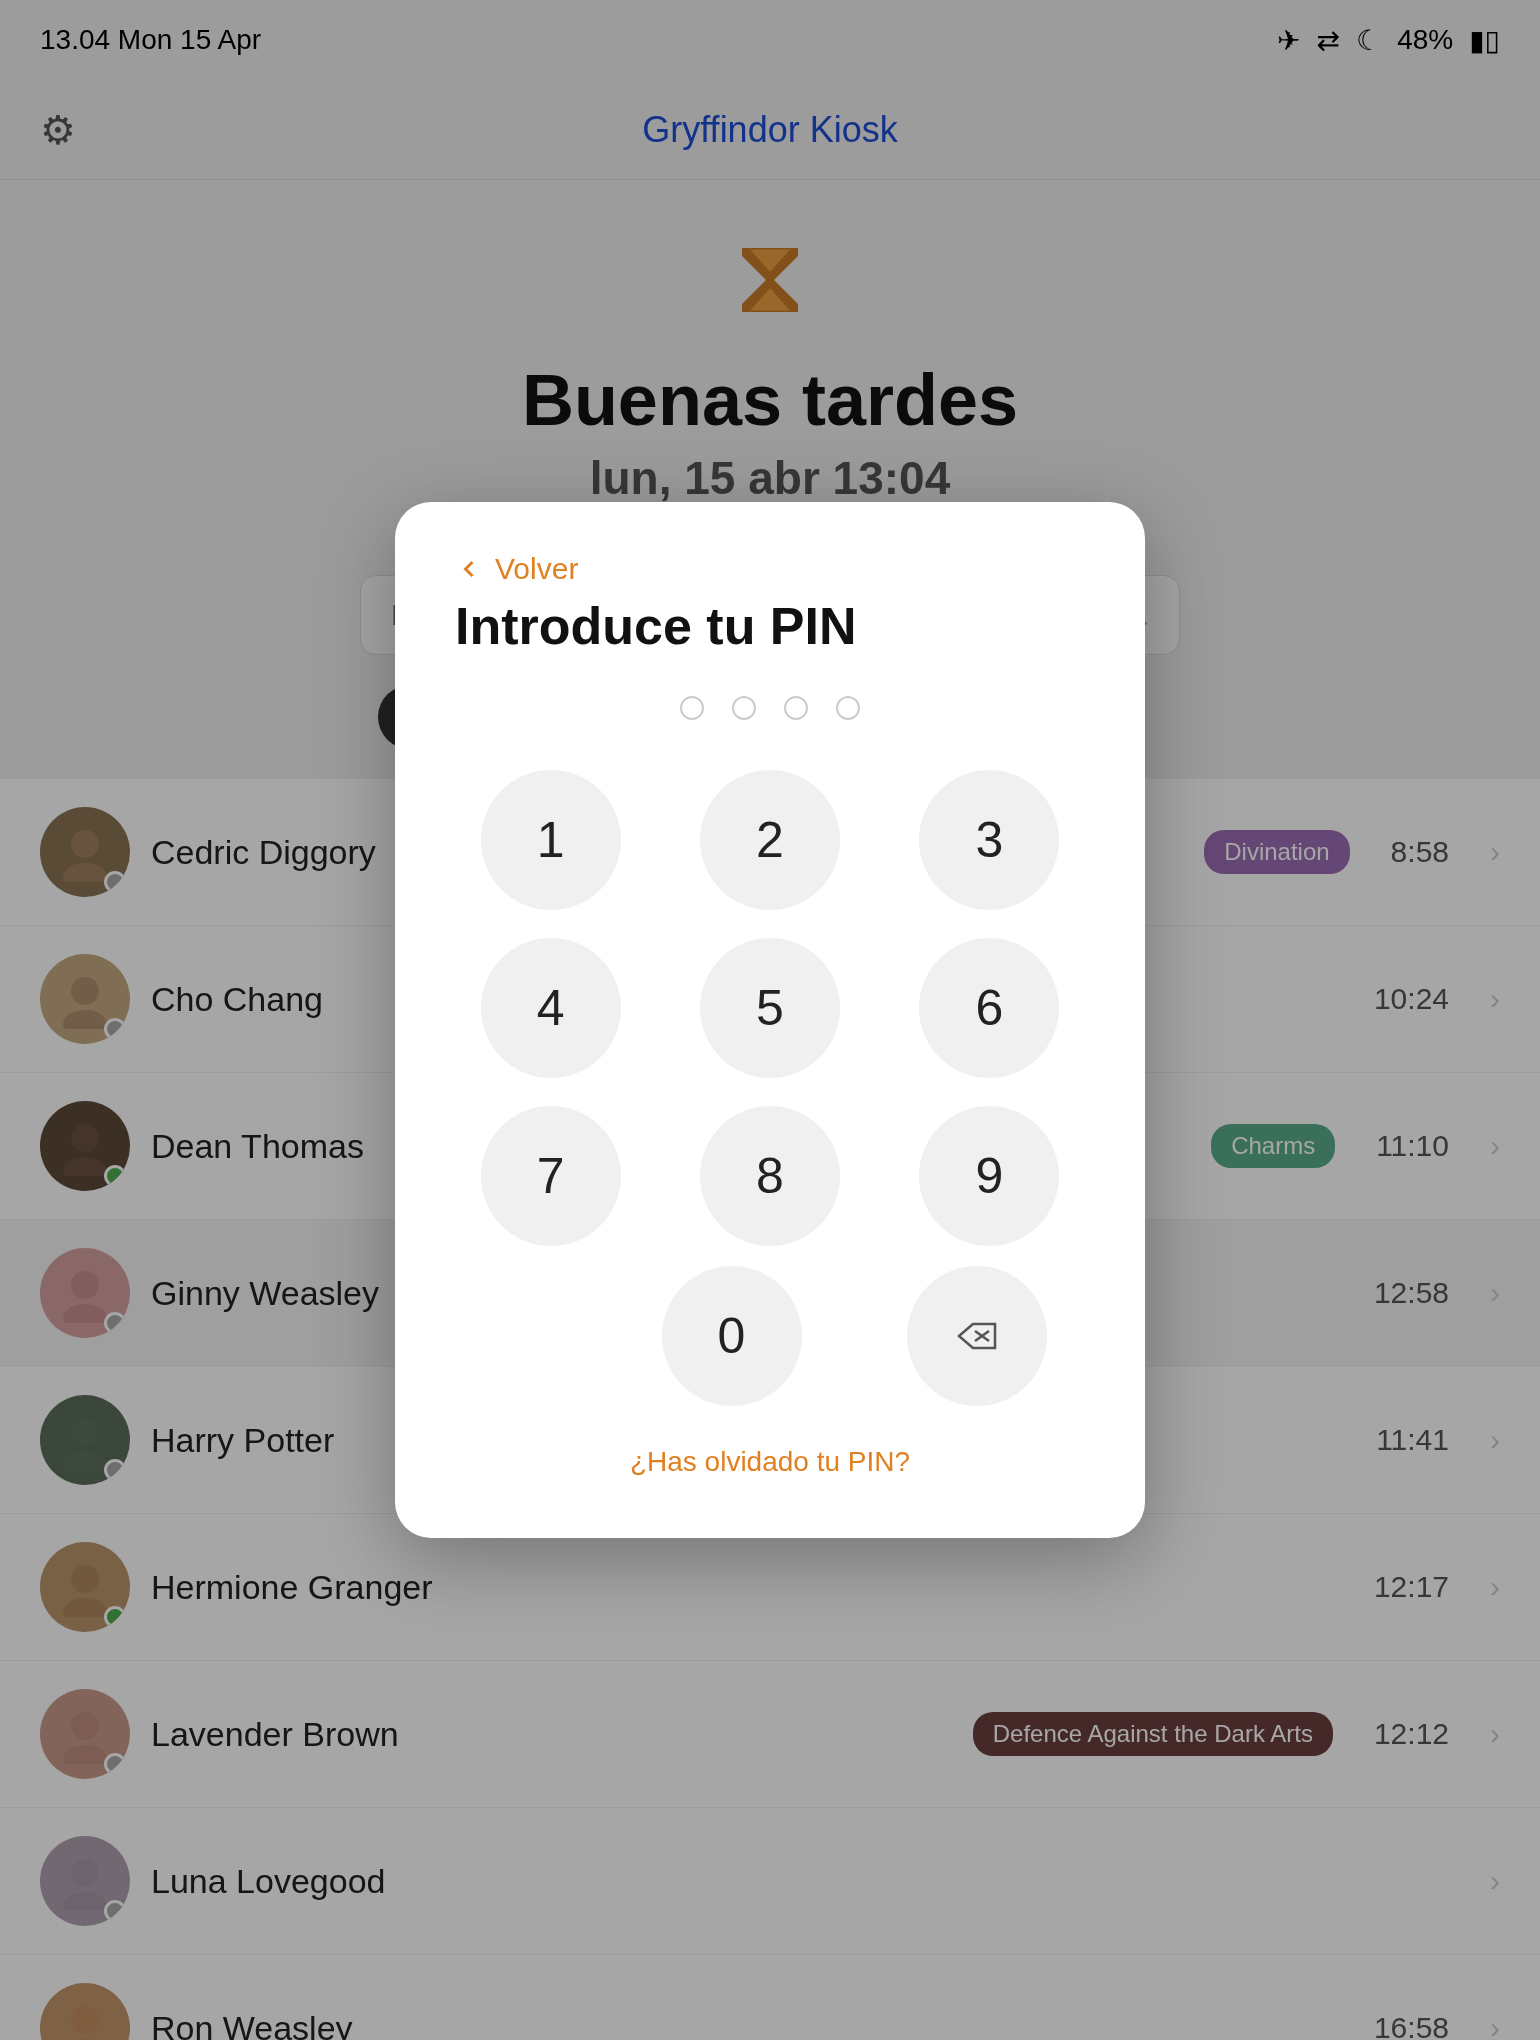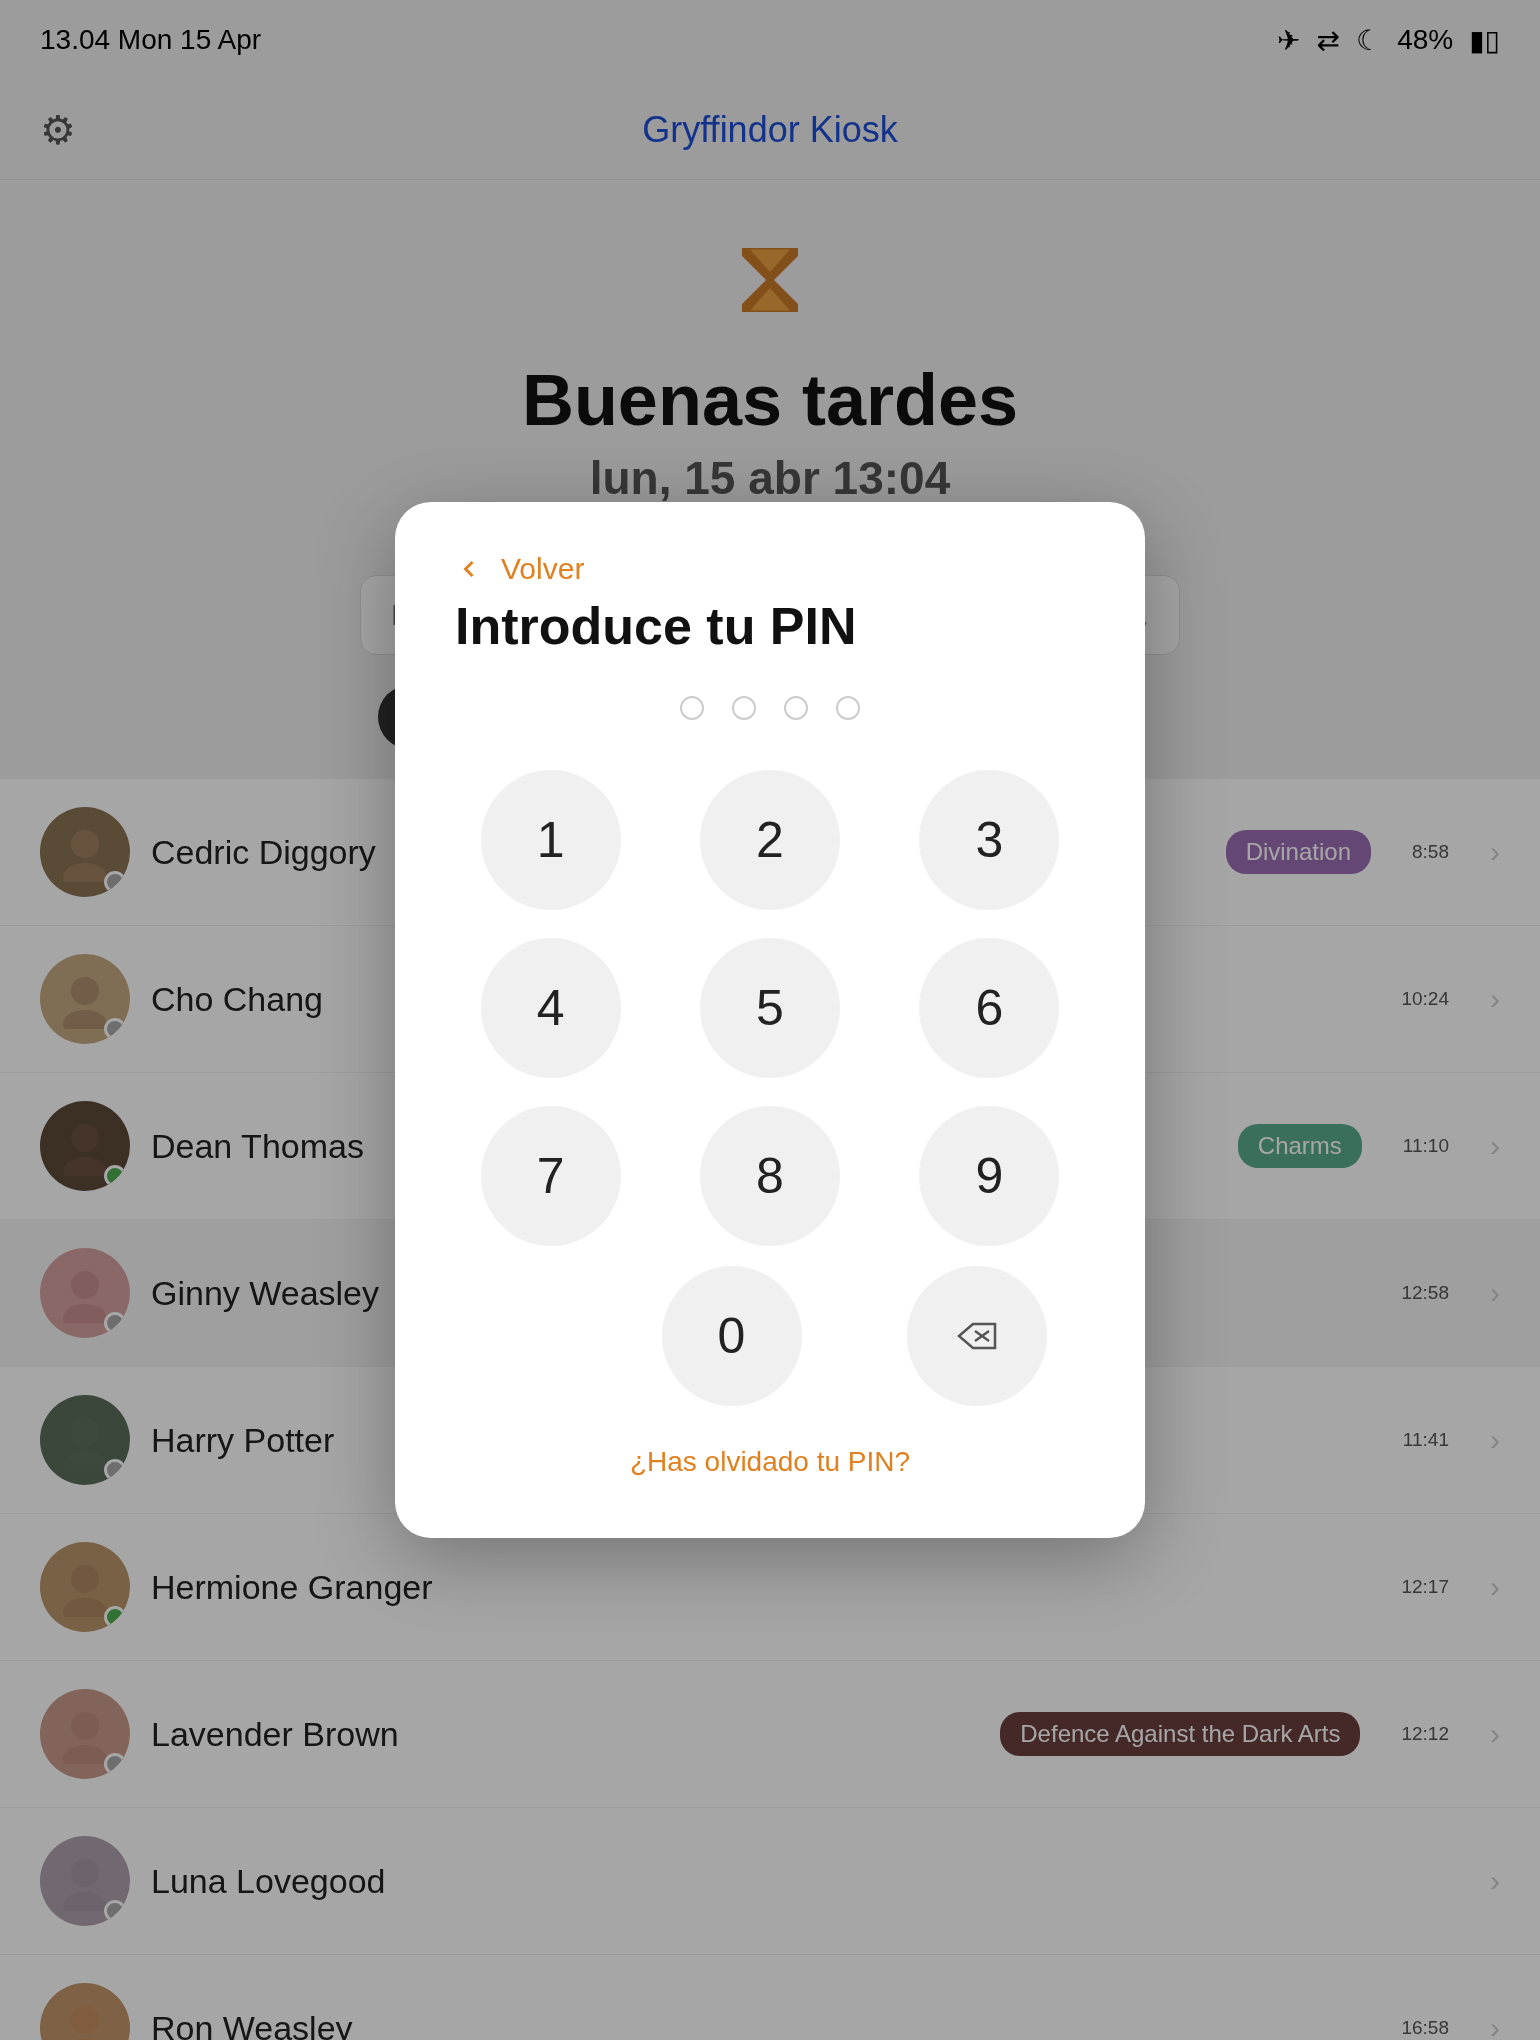--- a/index.html
+++ b/index.html
@@ -195,21 +195,21 @@
       font-size: 24px;
       font-weight: 500;
       color: white;
       margin-right: 20px;
     }
     .tag-divination { background: #9c6eb5; }
     .tag-charms { background: #5aac8a; }
     .tag-dark-arts { background: #6b3e3e; }
 
     .member-time {
-      font-size: 19px;
+      font-size: 30px;
       color: #555;
       margin-right: 20px;
     }
     .chevron-right {
       font-size: 30px;
       color: #ccc;
     }
 
     
     .overlay {
@@ -232,21 +232,21 @@
       background: white;
       border-radius: 36px;
       z-index: 20;
       padding: 50px 60px 60px;
       box-shadow: 0 20px 80px rgba(0,0,0,0.3);
     }
 
     .pin-back-btn {
       display: flex;
       align-items: center;
-      gap: 18px;
+      gap: 12px;
       color: #e08020;
       font-size: 30px;
       font-weight: 500;
       cursor: pointer;
       background: none;
       border: none;
       margin-bottom: 10px;
     }
 
     .pin-title {

